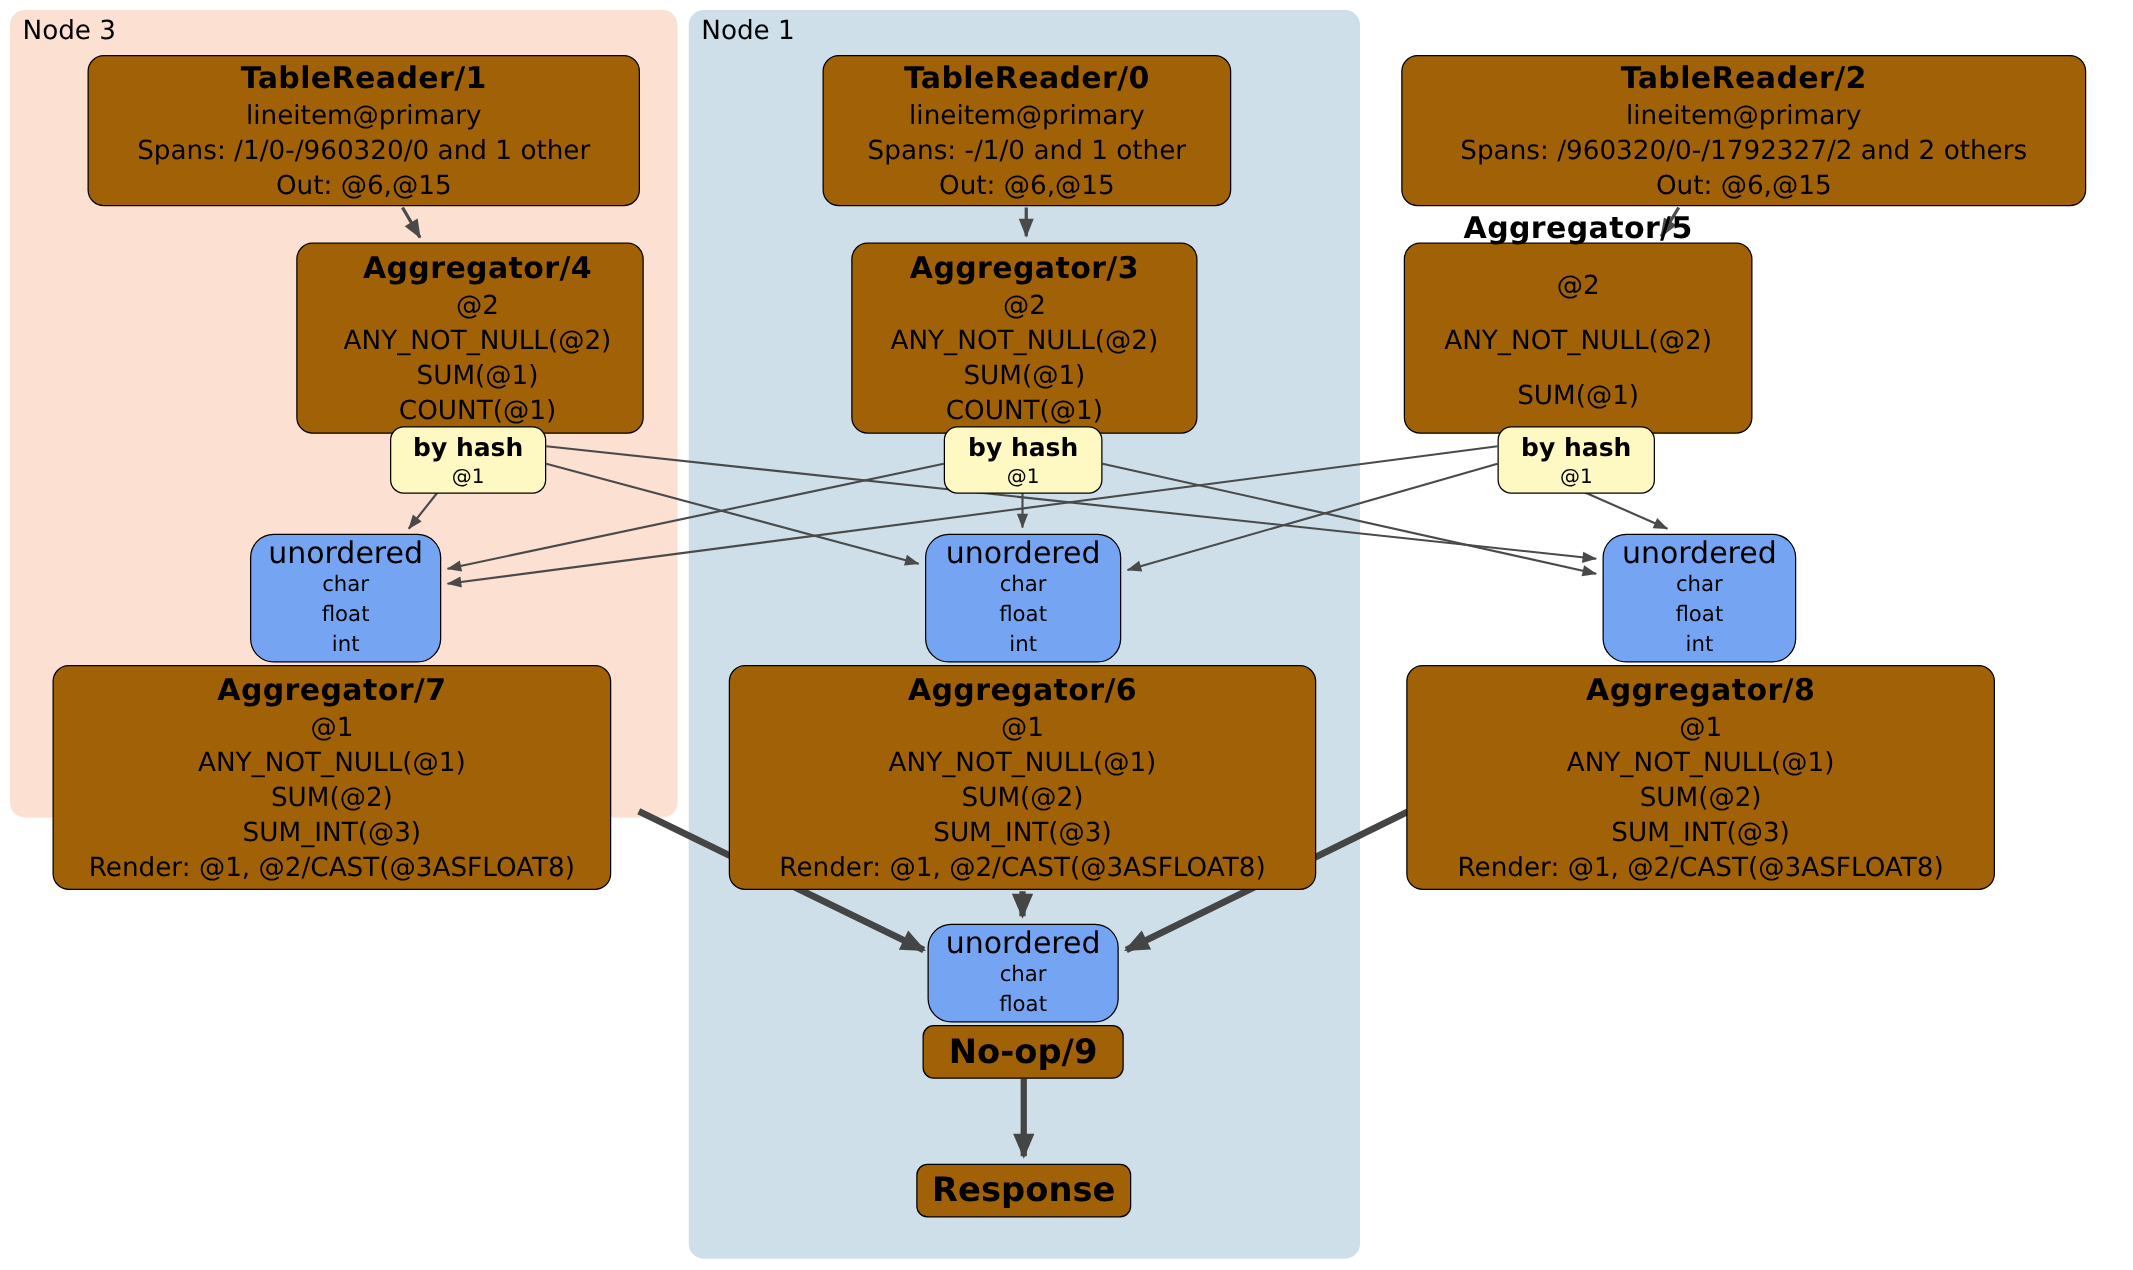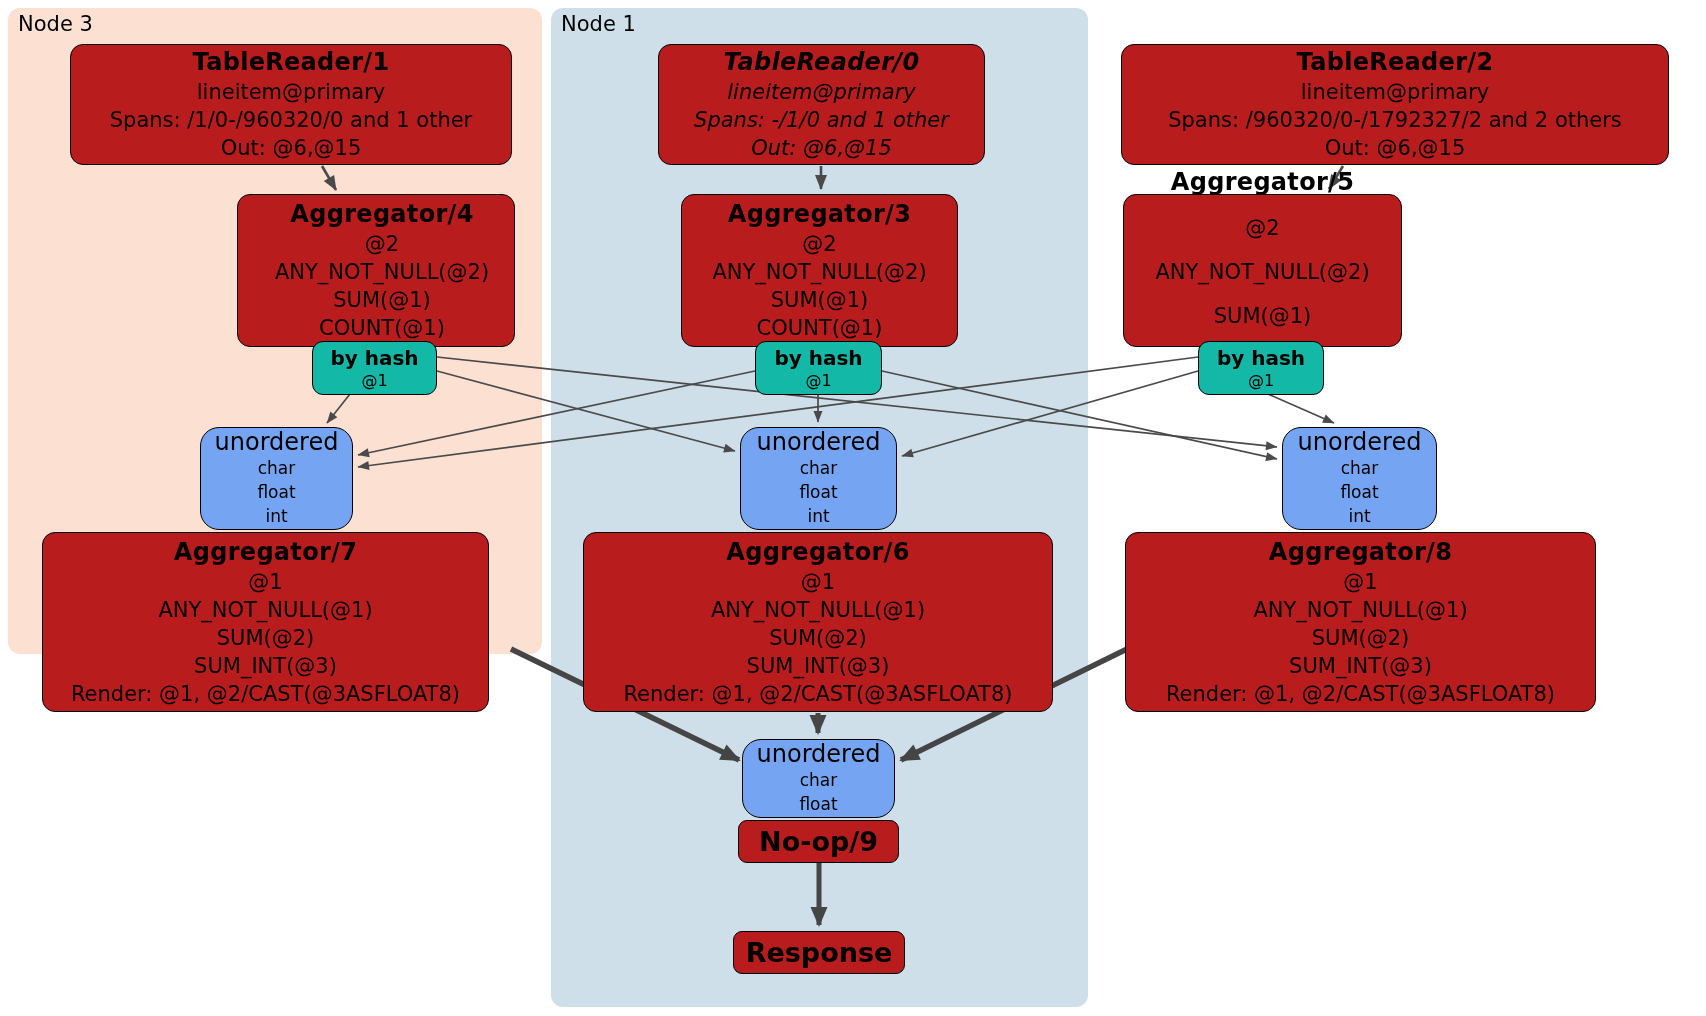--- a/index.html
+++ b/index.html
@@ -6,25 +6,25 @@
   .stage{
     position:relative;width:1706px;height:1016px;overflow:hidden;
     font-family:"DejaVu Sans","Liberation Sans",sans-serif;color:#000;
     background:#ffffff;
   }
   .panel{position:absolute;border-radius:12px;}
   .panel-label{position:absolute;left:10px;top:4px;font-size:21px;color:#000;}
   .edges{position:absolute;left:0;top:0;z-index:2;}
   .box{
     position:absolute;z-index:3;box-sizing:border-box;
-    background:#b91c1c;border:1.6px solid #000;border-radius:13px;
+    background:#a16207;border:1.6px solid #000;border-radius:13px;
     display:flex;flex-direction:column;justify-content:center;align-items:center;
     text-align:center;
   }
-  .router{background:#14b8a6;border-radius:11px;}
+  .router{background:#fef9c3;border-radius:11px;}
   .sync{background:#75a5f2;border-radius:19px;}
   .bt{font-size:24px;font-weight:bold;line-height:31px;letter-spacing:.3px;white-space:nowrap;}
   .bl{font-size:21px;line-height:28px;white-space:nowrap;}
   .ht{font-size:20px;font-weight:bold;line-height:25px;white-space:nowrap;}
   .hd{font-size:16px;line-height:20px;white-space:nowrap;}
   .st{font-size:24px;font-weight:normal;line-height:27px;white-space:nowrap;}
   .sl{font-size:17px;line-height:24px;white-space:nowrap;}
   .single{font-size:27px;font-weight:bold;line-height:30px;white-space:nowrap;}
 </style>
 </head>
@@ -98,21 +98,21 @@
   </div>
   <div class="box" style="left:42px;top:532px;width:447px;height:180px;">
     <div class="bt">Aggregator/7</div>
     <div class="bl">@1</div>
     <div class="bl">ANY_NOT_NULL(@1)</div>
     <div class="bl">SUM(@2)</div>
     <div class="bl">SUM_INT(@3)</div>
     <div class="bl">Render: @1, @2/CAST(@3ASFLOAT8)</div>
   </div>
 
-  <div class="box" style="left:658px;top:44px;width:327px;height:121px;font-style:italic;">
+  <div class="box" style="left:658px;top:44px;width:327px;height:121px;">
     <div class="bt">TableReader/0</div>
     <div class="bl">lineitem@primary</div>
     <div class="bl">Spans: -/1/0 and 1 other</div>
     <div class="bl">Out: @6,@15</div>
   </div>
   <div class="box" style="left:681px;top:194px;width:277px;height:153px;">
     <div class="bt">Aggregator/3</div>
     <div class="bl">@2</div>
     <div class="bl">ANY_NOT_NULL(@2)</div>
     <div class="bl">SUM(@1)</div>

